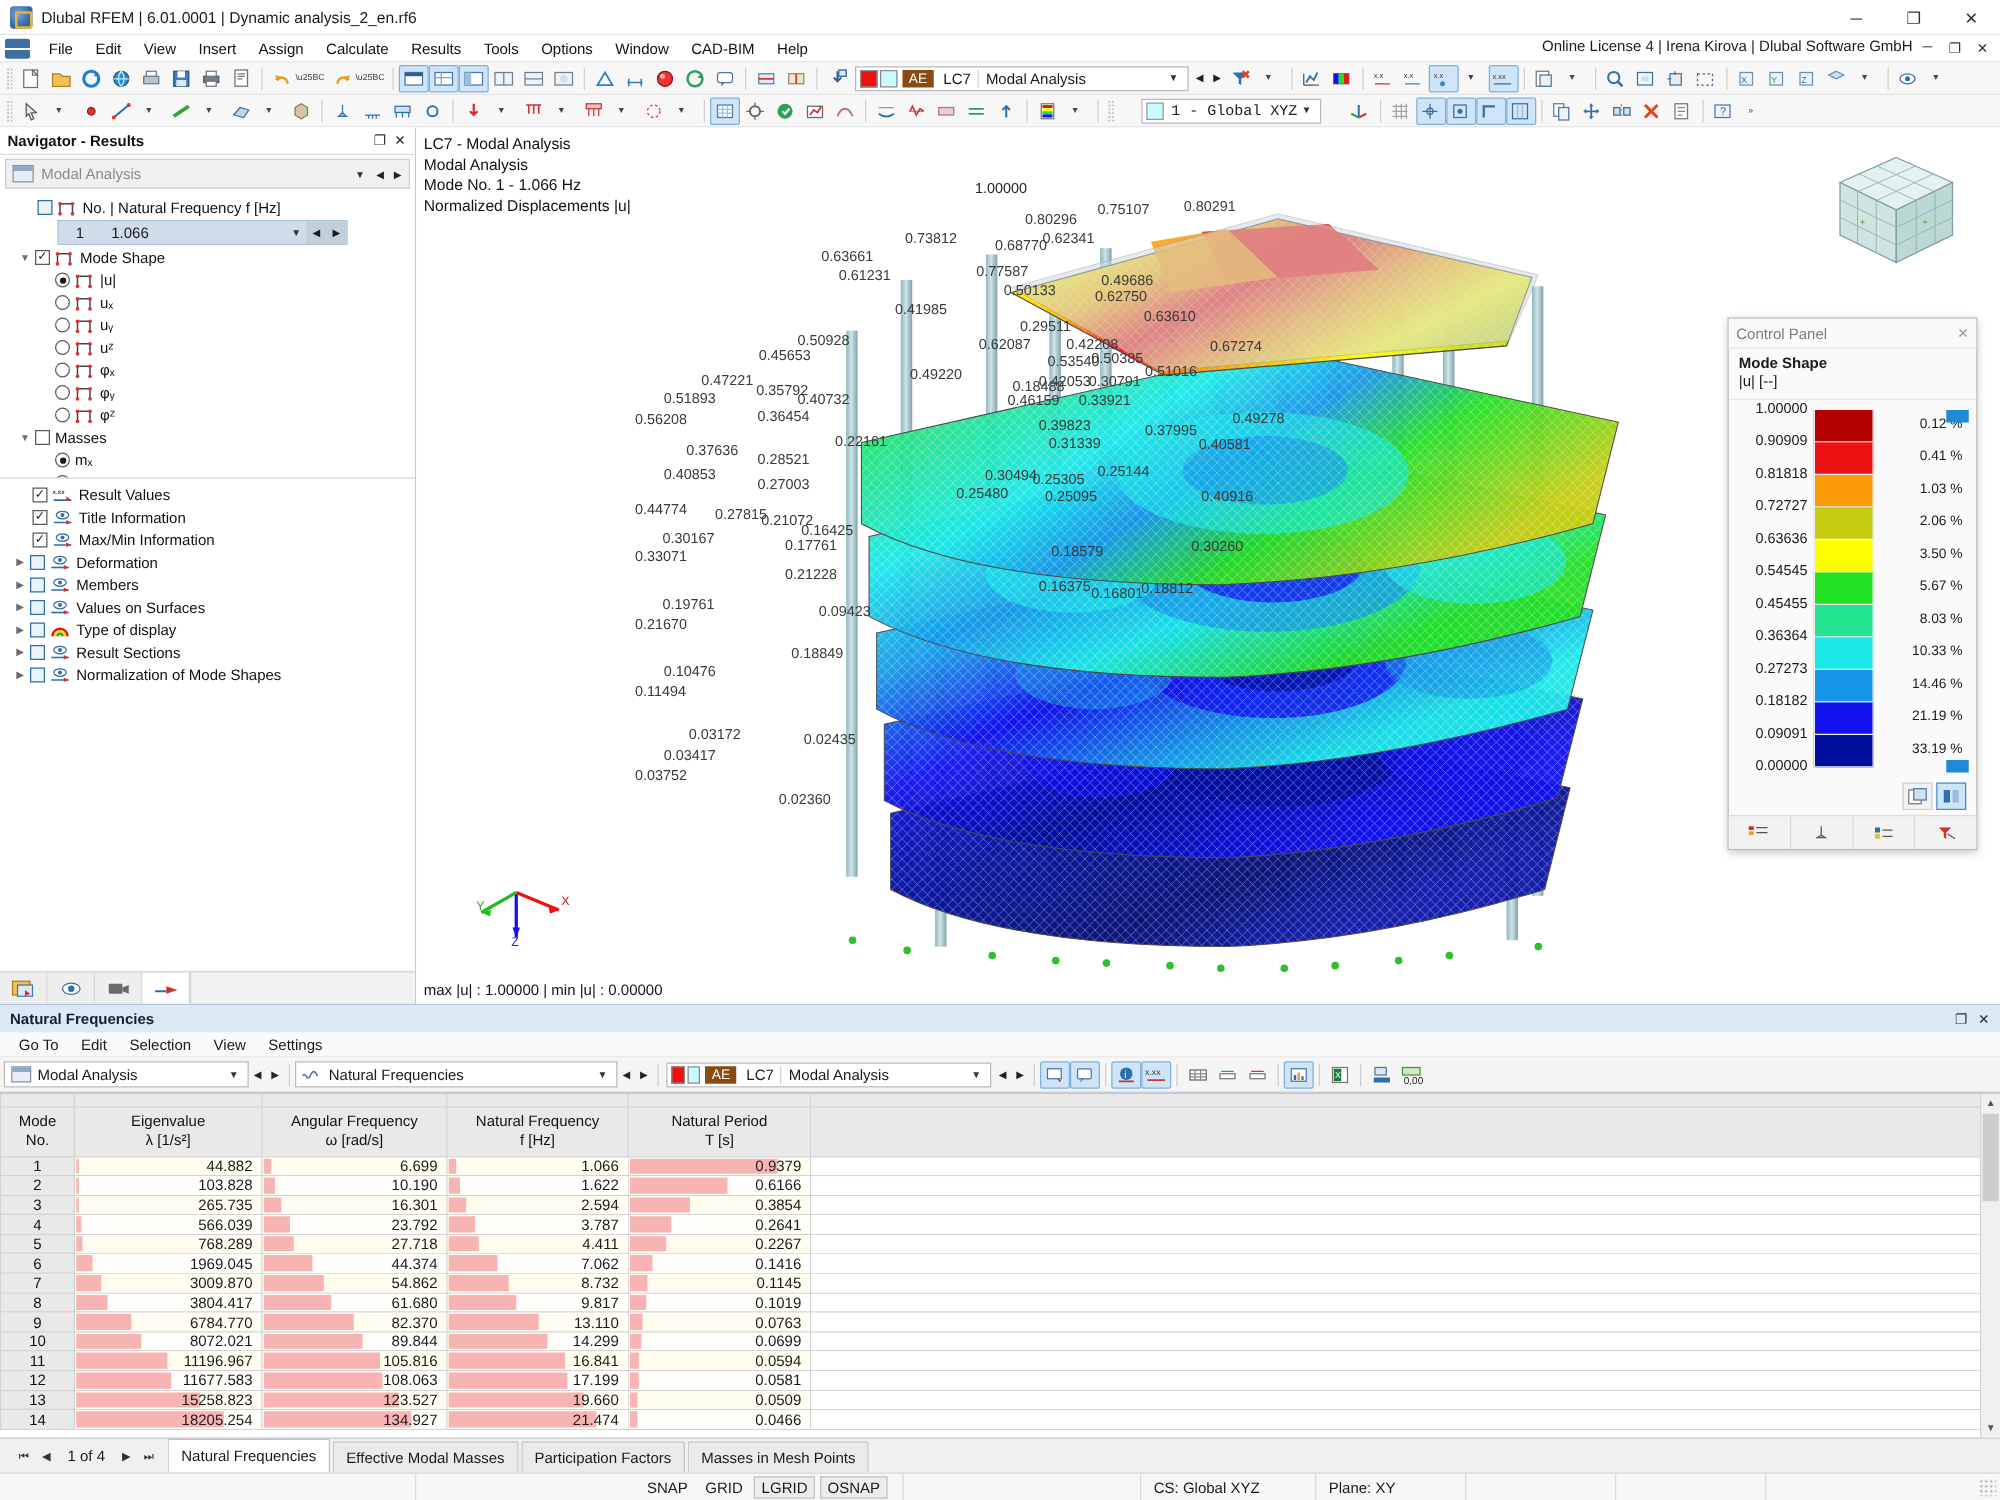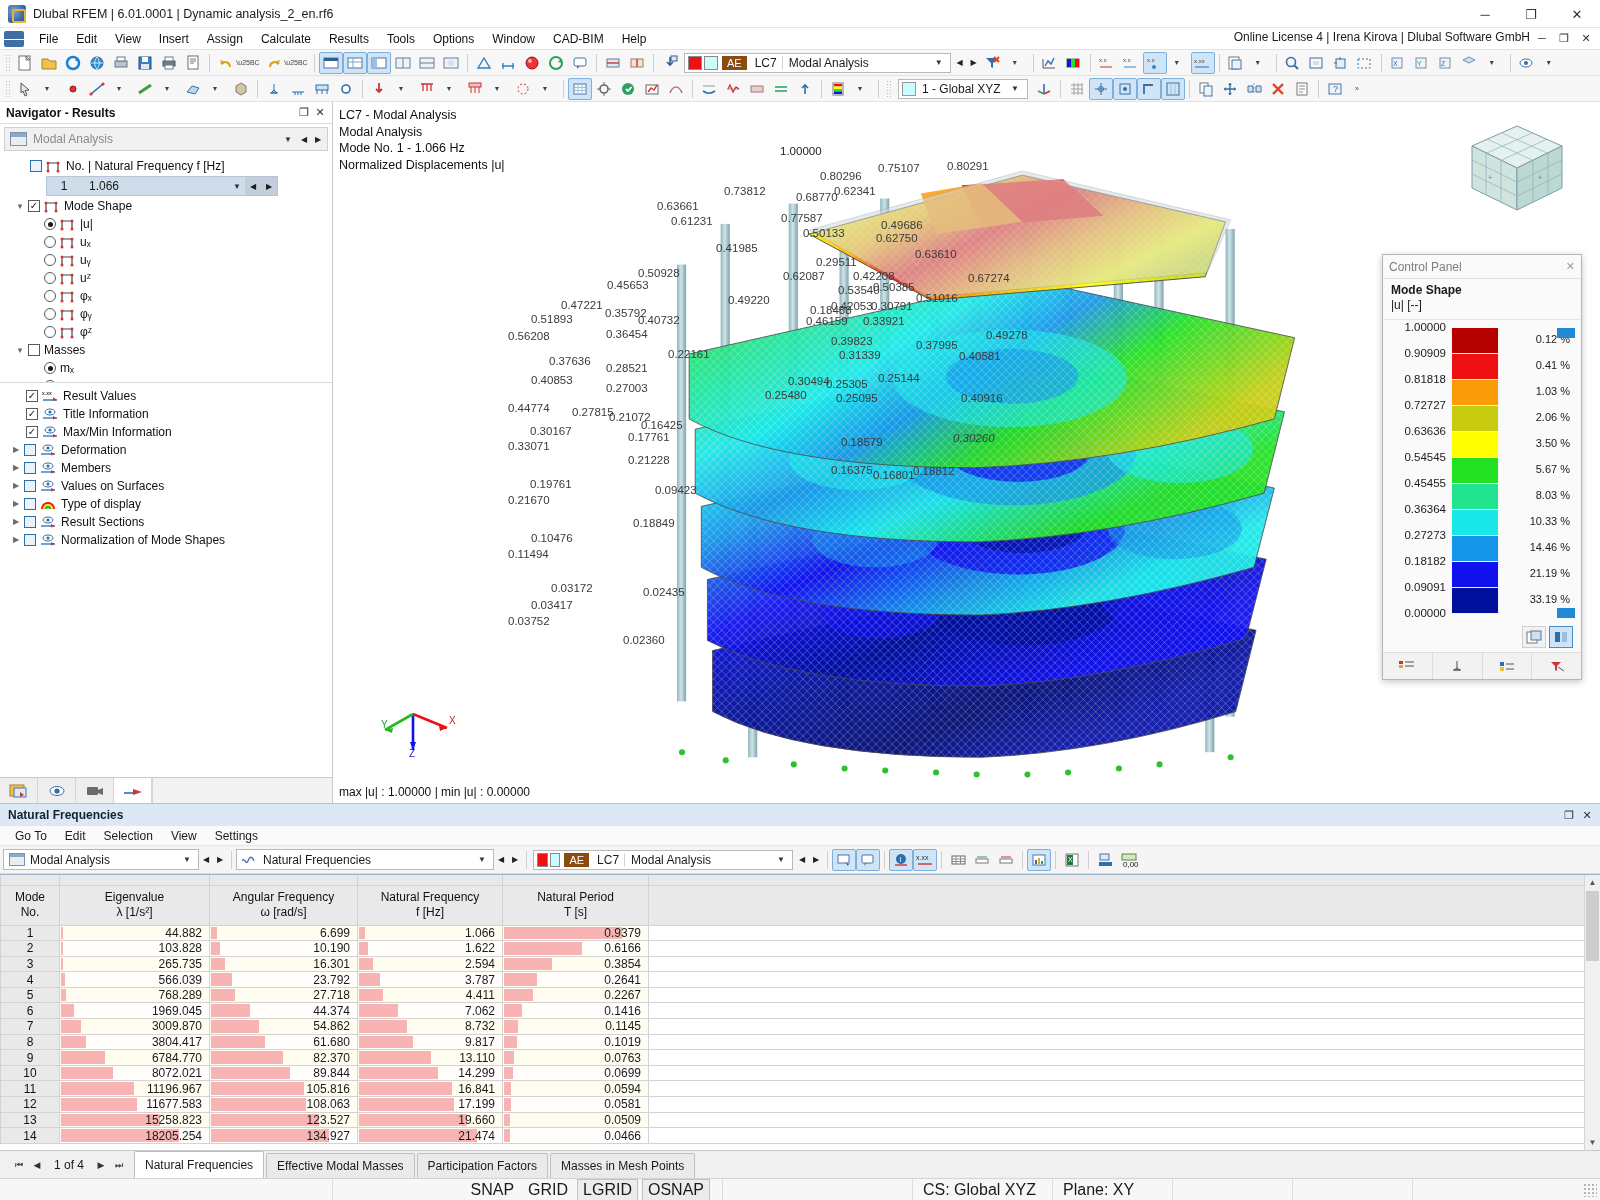--- a/index.html
+++ b/index.html
@@ -54,21 +54,21 @@
   .lc-box { display:flex; align-items:center; height:20px; background:#fff;
             border:1px solid #b9b9b9; margin:0 2px; padding:0 2px;justify-content:center; }
   .sw { width:14px;height:14px;border:1px solid #8a8a8a; margin:0 1px;}
   .ae-tag { background:#8a4b10; color:#fff; font-size:11px; padding:1px 5px; margin:0 3px;}
   .lc-name { font-size:12px; padding:0 5px; }
   .lc-desc { font-size:12px; padding:0 6px; border-left:1px solid #d3d3d3; min-width:148px;}
   .caret-dn { font-size:8px; color:#333; padding:0 5px; }
   .stepbtn { width:14px;height:18px;display:flex;align-items:center;justify-content:center;
              font-size:8px;color:#222;}
   .cs-box { display:flex;align-items:center;height:20px;background:#fff;border:1px solid #b9b9b9;
-            margin:0 4px;padding:0 3px;min-width:130px;}
+            margin:0 19px;padding:0 3px;min-width:130px;font-family:Liberation Mono, monospace;}
   .cs-swatch{width:14px;height:14px;background:#ccfbff;border:1px solid #9a9a9a;margin-right:6px;}
 
   
   .body-row { flex:1; display:flex; min-height:0; }
 
   
   .navigator { width:333px; background:#fff; border-right:1px solid #c9c9c9;
                display:flex; flex-direction:column; flex:none;}
   .nav-head { height:22px; background:#fff; display:flex; align-items:center;
               padding:0 4px 0 6px; border-bottom:1px solid #dcdcdc;}
@@ -186,21 +186,21 @@
               border-top:1px solid #c9c9c9; padding-left:4px;}
   .pager { display:flex; align-items:center; height:26px; padding:0 6px; font-size:12px;}
   .pager .pb{width:18px;text-align:center;font-size:9px;color:#333;}
   .ttab { height:25px; padding:0 10px; display:flex; align-items:center; font-size:12px;
           border:1px solid #bfbfbf; border-bottom:none; background:#eaeaea; margin-right:2px;
           border-radius:2px 2px 0 0;}
   .ttab.sel { background:#fff; height:27px; }
 
   
   .statusbar { height:22px; background:#f7f7f7; border-top:1px solid #d3d3d3; display:flex;
-               align-items:center; font-size:16px; flex:none;}
+               align-items:center; font-size:12px; flex:none;}
   .sb-sec { padding:0 10px; height:22px; display:flex; align-items:center;
             border-right:1px solid #dcdcdc;}
   .sb-tog { padding:1px 5px; margin:0 2px; }
   .sb-tog.on { border:1px solid #c2c2c2; background:#ececec; }
   .sb-grip{ margin-left:auto; width:14px;height:14px;margin-right:3px;
      background-image:radial-gradient(#b5b5b5 1px, transparent 1px); background-size:4px 4px;}
 </style>
 </head>
 <body>
 
@@ -1269,21 +1269,21 @@
         <span style="position:absolute;left:175px;top:300px;">0.44774</span>
         <span style="position:absolute;left:432px;top:287px;">0.25480</span>
         <span style="position:absolute;left:503px;top:290px;">0.25095</span>
         <span style="position:absolute;left:628px;top:290px;">0.40916</span>
         <span style="position:absolute;left:219px;top:304px;padding-left:20px;">0.27815</span>
         <span style="position:absolute;left:276px;top:309px;">0.21072</span>
         <span style="position:absolute;left:308px;top:317px;">0.16425</span>
         <span style="position:absolute;left:197px;top:323px;">0.30167</span>
         <span style="position:absolute;left:295px;top:329px;">0.17761</span>
         <span style="position:absolute;left:508px;top:334px;">0.18579</span>
-        <span style="position:absolute;left:620px;top:330px;font-style:italic;">0.30260</span>
+        <span style="position:absolute;left:620px;top:330px;">0.30260</span>
         <span style="position:absolute;left:175px;top:338px;">0.33071</span>
         <span style="position:absolute;left:295px;top:352px;">0.21228</span>
         <span style="position:absolute;left:498px;top:362px;">0.16375</span>
         <span style="position:absolute;left:197px;top:376px;">0.19761</span>
         <span style="position:absolute;left:322px;top:382px;">0.09423</span>
         <span style="position:absolute;left:540px;top:367px;">0.16801</span>
         <span style="position:absolute;left:580px;top:363px;">0.18812</span>
         <span style="position:absolute;left:175px;top:392px;">0.21670</span>
         <span style="position:absolute;left:198px;top:430px;">0.10476</span>
         <span style="position:absolute;left:300px;top:415px;">0.18849</span>

